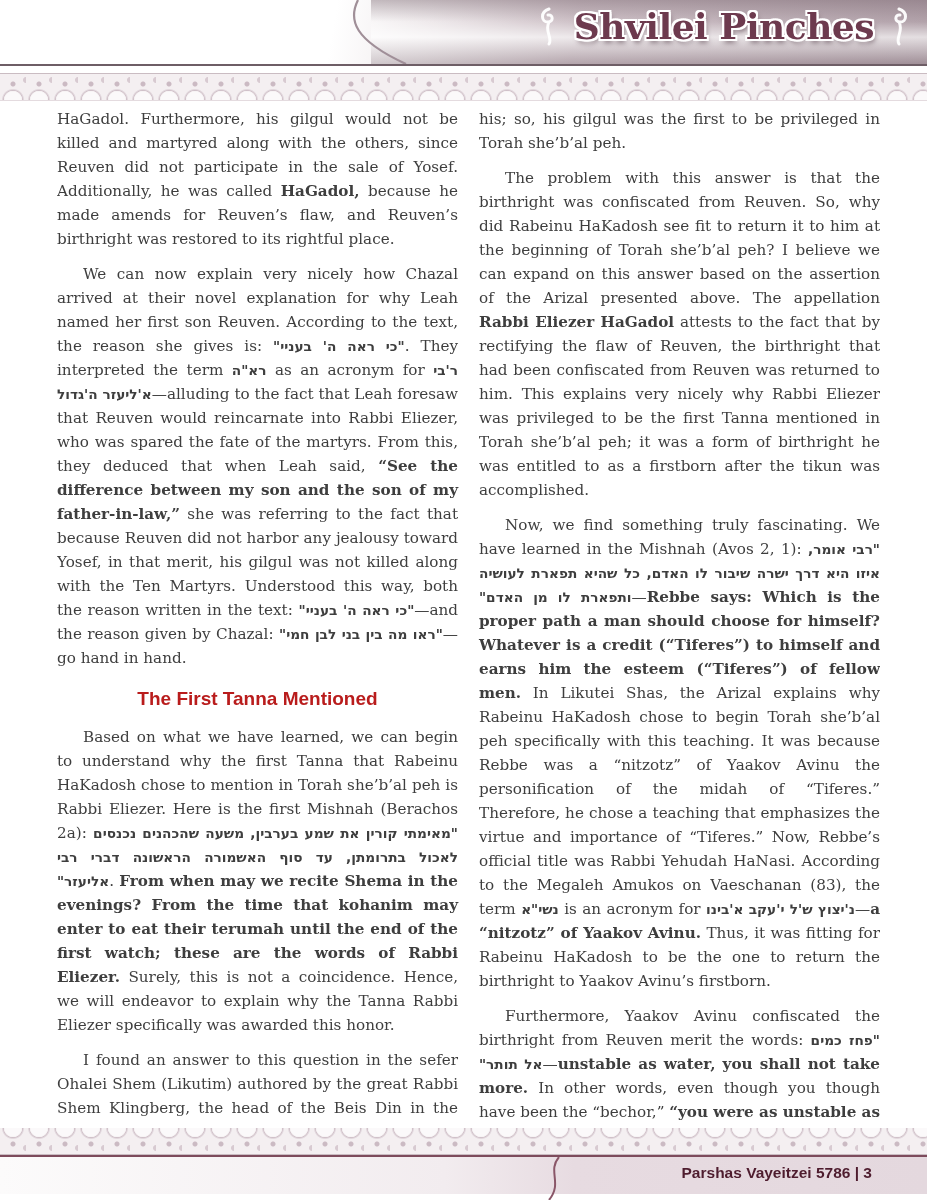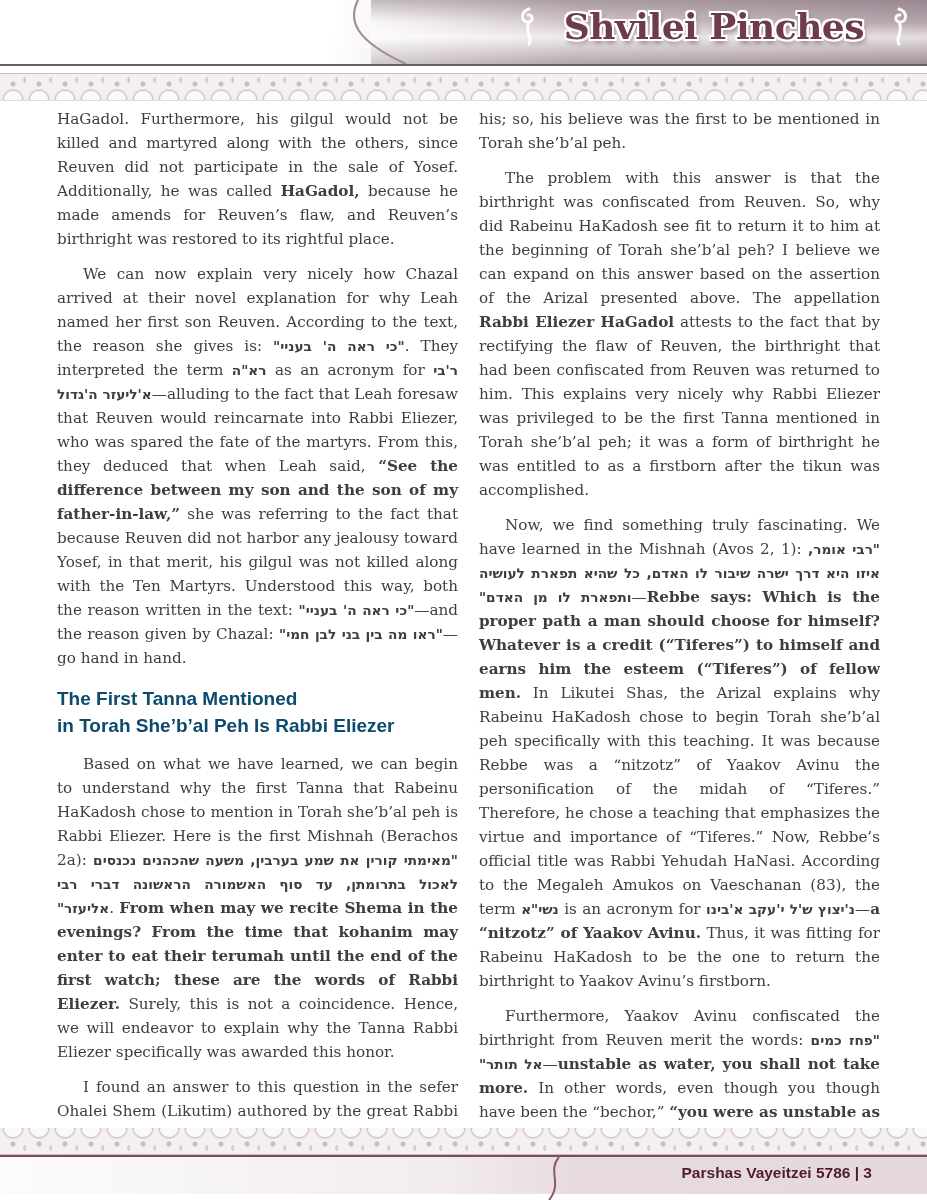--- a/index.html
+++ b/index.html
@@ -7,21 +7,21 @@
         font-family:"DejaVu Serif",serif;}
 
   
   .header{position:absolute;top:0;left:0;right:0;height:64px;
           background:linear-gradient(100deg,#ffffff 0%,#ffffff 36%,#efeaec 46%,#cfc2c8 62%,#b2a2aa 100%);
           border-bottom:2px solid #6e5e66;}
   .header-sheen{position:absolute;top:0;bottom:0;left:40%;right:0;
           background:linear-gradient(180deg,rgba(118,98,108,.42) 0%,rgba(255,255,255,0) 34%,
                      rgba(255,255,255,.65) 58%,rgba(118,98,108,.30) 100%);}
   .header-curve{position:absolute;left:340px;top:0;}
-  .header-title{position:absolute;right:16px;top:5px;display:flex;align-items:center;gap:23px;}
+  .header-title{position:absolute;right:16px;top:5px;display:flex;align-items:center;gap:13px;}
   .title-text{font-family:"DejaVu Serif",serif;font-weight:bold;font-size:36px;color:#6d3a4e;
           letter-spacing:-0.5px;
           text-shadow:-2px -2px 0 #fff,2px -2px 0 #fff,-2px 2px 0 #fff,2px 2px 0 #fff,
                       -2px 0 0 #fff,2px 0 0 #fff,0 -2px 0 #fff,0 2px 0 #fff,2px 4px 5px rgba(60,35,48,.55);}
 
   
   .lace{position:absolute;left:0;right:0;height:26px;background-color:#f4eff1;
         background-image:
           radial-gradient(circle at 13px 26px,#fbf9fa 8px,transparent 9px),
           radial-gradient(circle at 13px 26px,transparent 9px,#d0c1c9 9.5px,transparent 11.5px),
@@ -40,22 +40,22 @@
           font-weight:bold;font-size:15.5px;color:#4e1c2e;}
 
   
   .content{position:absolute;top:107px;left:57px;right:47px;height:1016px;overflow:hidden;
            display:flex;gap:21px;}
   .col{flex:1 1 0;text-align:justify;font-size:15.2px;line-height:24px;color:#3e3e3e;}
   .para{margin:0 0 11px 0;}
   .para.indent{text-indent:26px;}
   .b{font-weight:bold;}
   .h{font-family:"DejaVu Sans",sans-serif;font-weight:bold;font-size:0.9em;unicode-bidi:isolate;}
-  .section-heading{font-family:"Liberation Sans",sans-serif;font-weight:bold;
-           font-size:19px;line-height:27px;color:#0c4a6e;margin:15px 0 13px 0;text-indent:0;}
+  .section-heading{text-align:center;font-family:"Liberation Sans",sans-serif;font-weight:bold;
+           font-size:19px;line-height:27px;color:#b91c1c;margin:15px 0 13px 0;text-indent:0;}
 </style>
 </head>
 <body>
 
 <div class="page">
 
   <div class="header">
     <div class="header-sheen"></div>
     <svg class="header-curve" width="90" height="64" viewBox="0 0 90 64">
       <path d="M18,0 C8,20 14,40 66,64" stroke="#a08f98" stroke-width="2.2" fill="none"></path>
@@ -72,27 +72,26 @@
   </div>
 
   <div class="lace lace-top"></div>
 
   <div class="content">
     <div class="col">
         <p class="para"><span>HaGadol.  Furthermore, his gilgul would not be killed and martyred along with the others, since Reuven did not participate in the sale of Yosef.  Additionally, he was called </span><span class="b">HaGadol,</span><span> because he made amends for Reuven’s flaw, and Reuven’s birthright was restored to its rightful place.</span></p>
         <p class="para indent"><span>We can now explain very nicely how Chazal arrived at their novel explanation for why Leah named her first son Reuven.  According to the text, the reason she gives is: </span><span class="h" dir="rtl">"כי ראה ה' בעניי"</span><span>.  They interpreted the term </span><span class="h" dir="rtl">רא"ה</span><span> as an acronym for </span><span class="h" dir="rtl">ר'בי א'ליעזר ה'גדול</span><span>—alluding to the fact that Leah foresaw that Reuven would reincarnate into Rabbi Eliezer, who was spared the fate of the martyrs.  From this, they deduced that when Leah said, </span><span class="b">“See the difference between my son and the son of my father-in-law,”</span><span> she was referring to the fact that because Reuven did not harbor any jealousy toward Yosef, in that merit, his gilgul was not killed along with the Ten Martyrs.  Understood this way, both the reason written in the text: </span><span class="h" dir="rtl">"כי ראה ה' בעניי"</span><span>—and the reason given by Chazal: </span><span class="h" dir="rtl">"ראו מה בין בני לבן חמי"</span><span>—go hand in hand.</span></p>
         <div class="section-heading">
           <div>The First Tanna Mentioned</div>
-          <div>in Torah She’b’al Peh Is Rabbi Eliezer</div>
         </div>
         <p class="para indent"><span>Based on what we have learned, we can begin to understand why the first Tanna that Rabeinu HaKadosh chose to mention in Torah she’b’al peh is Rabbi Eliezer.  Here is the first Mishnah (Berachos 2a): </span><span class="h" dir="rtl">"מאימתי קורין את שמע בערבין, משעה שהכהנים נכנסים לאכול בתרומתן, עד סוף האשמורה הראשונה דברי רבי אליעזר"</span><span>.  </span><span class="b">From when may we recite Shema in the evenings?  From the time that kohanim may enter to eat their terumah until the end of the first watch; these are the words of Rabbi Eliezer.</span><span> Surely, this is not a coincidence.  Hence, we will endeavor to explain why the Tanna Rabbi Eliezer specifically was awarded this honor.</span></p>
         <p class="para indent"><span>I found an answer to this question in the sefer Ohalei Shem (Likutim) authored by the great Rabbi Shem Klingberg, the head of the Beis Din in the holy community of Zaloshitz, hy”d.  He relies on the teaching of the Arizal that Rabbi Eliezer was a gilgul of Reuven, the firstborn of the shevatim.  As such, the birthright was rightfully</span></p>
       </div>
     <div class="col">
-        <p class="para"><span>his; so, his believe was the first to be mentioned in Torah she’b’al peh.</span></p>
+        <p class="para"><span>his; so, his gilgul was the first to be privileged in Torah she’b’al peh.</span></p>
         <p class="para indent"><span>The problem with this answer is that the birthright was confiscated from Reuven.  So, why did Rabeinu HaKadosh see fit to return it to him at the beginning of Torah she’b’al peh?  I believe we can expand on this answer based on the assertion of the Arizal presented above.  The appellation </span><span class="b">Rabbi Eliezer HaGadol</span><span> attests to the fact that by rectifying the flaw of Reuven, the birthright that had been confiscated from Reuven was returned to him.  This explains very nicely why Rabbi Eliezer was privileged to be the first Tanna mentioned in Torah she’b’al peh; it was a form of birthright he was entitled to as a firstborn after the tikun was accomplished.</span></p>
         <p class="para indent"><span>Now, we find something truly fascinating.  We have learned in the Mishnah (Avos 2, 1): </span><span class="h" dir="rtl">"רבי אומר, איזו היא דרך ישרה שיבור לו האדם, כל שהיא תפארת לעושיה ותפארת לו מן האדם"</span><span>—</span><span class="b">Rebbe says: Which is the proper path a man should choose for himself?  Whatever is a credit (“Tiferes”) to himself and earns him the esteem (“Tiferes”) of fellow men.</span><span>  In Likutei Shas, the Arizal explains why Rabeinu HaKadosh chose to begin Torah she’b’al peh specifically with this teaching.  It was because Rebbe was a “nitzotz” of Yaakov Avinu the personification of the midah of “Tiferes.”  Therefore, he chose a teaching that emphasizes the virtue and importance of “Tiferes.”  Now, Rebbe’s official title was Rabbi Yehudah HaNasi.  According to the Megaleh Amukos on Vaeschanan (83), the term </span><span class="h" dir="rtl">נשי"א</span><span> is an acronym for </span><span class="h" dir="rtl">נ'יצוץ ש'ל י'עקב א'בינו</span><span>—</span><span class="b">a “nitzotz” of Yaakov Avinu.</span><span>  Thus, it was fitting for Rabeinu HaKadosh to be the one to return the birthright to Yaakov Avinu’s firstborn.</span></p>
         <p class="para indent"><span>Furthermore, Yaakov Avinu confiscated the birthright from Reuven merit the words: </span><span class="h" dir="rtl">"פחז כמים אל תותר"</span><span>—</span><span class="b">unstable as water, you shall not take more.</span><span>  In other words, even though you though have been the “bechor,” </span><span class="b">“you were as unstable as water”;</span></p>
       </div>
   </div>
 
   <div class="lace lace-bottom"></div>
   <div class="footer-rule"></div>
   <div class="footer">
     <svg class="footer-curve" width="44" height="43" viewBox="0 0 44 43">

